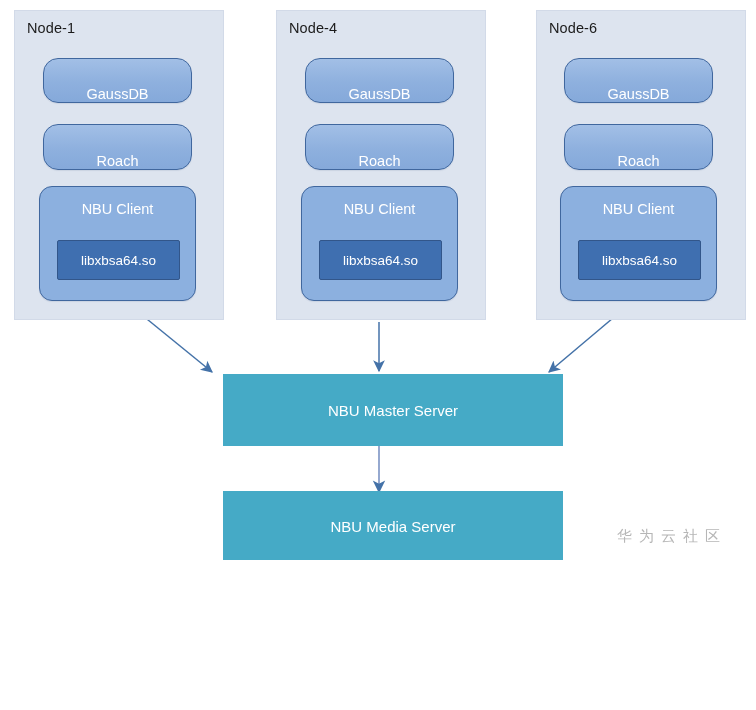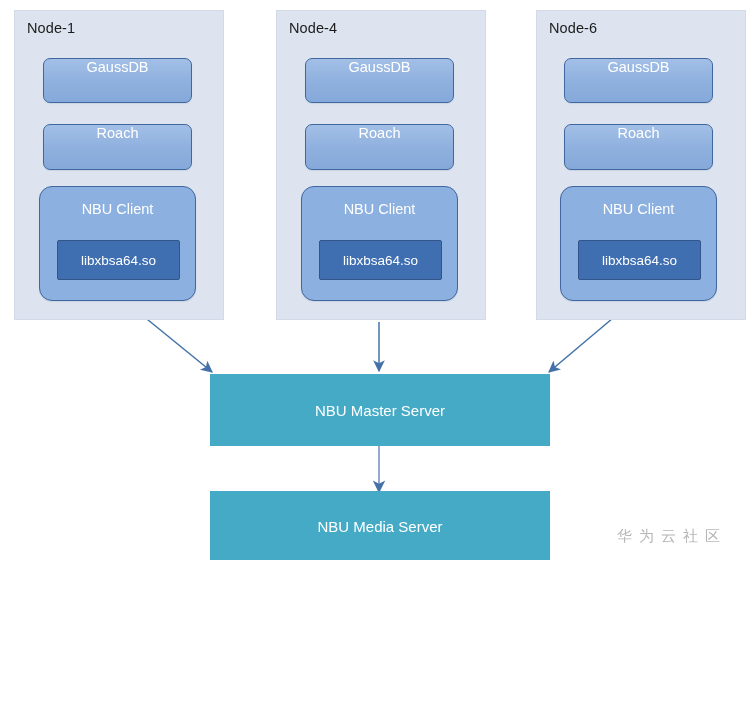--- a/index.html
+++ b/index.html
@@ -42,26 +42,26 @@
     color: #1b1b1b;
     letter-spacing: .1px;
     white-space: nowrap;
   }
 
   
   .blue-box {
     position: absolute;
     box-sizing: border-box;
     border: 1.6px solid #40679e;
-    border-radius: 7px;
+    border-radius: 15px;
     background: linear-gradient(180deg, #a2bfe6 0%, #8eb0de 55%, #85a9da 100%);
     color: #ffffff;
     font-size: 14.5px;
     display: flex;
-    align-items: flex-start;
+    align-items: flex-end;
     justify-content: center;
     text-align: center;
     box-shadow: 0 1px 1px rgba(40,70,120,.10);
   }
   .nbu-client {
     background: #8cb0df;
     border-radius: 13px;
     align-items: flex-start;
     justify-content: center;
     padding-top: 14px;
@@ -83,20 +83,21 @@
   .teal-bar {
     position: absolute;
     box-sizing: border-box;
     background: #45aac6;
     color: #ffffff;
     font-size: 15px;
     display: flex;
     align-items: center;
     justify-content: center;
     text-align: center;
+    margin-left: 13px;
   }
 
   
   .cylinder {
     position: absolute;
   }
   .cyl-body {
     position: absolute;
     left: 0;
     top: 13px;

